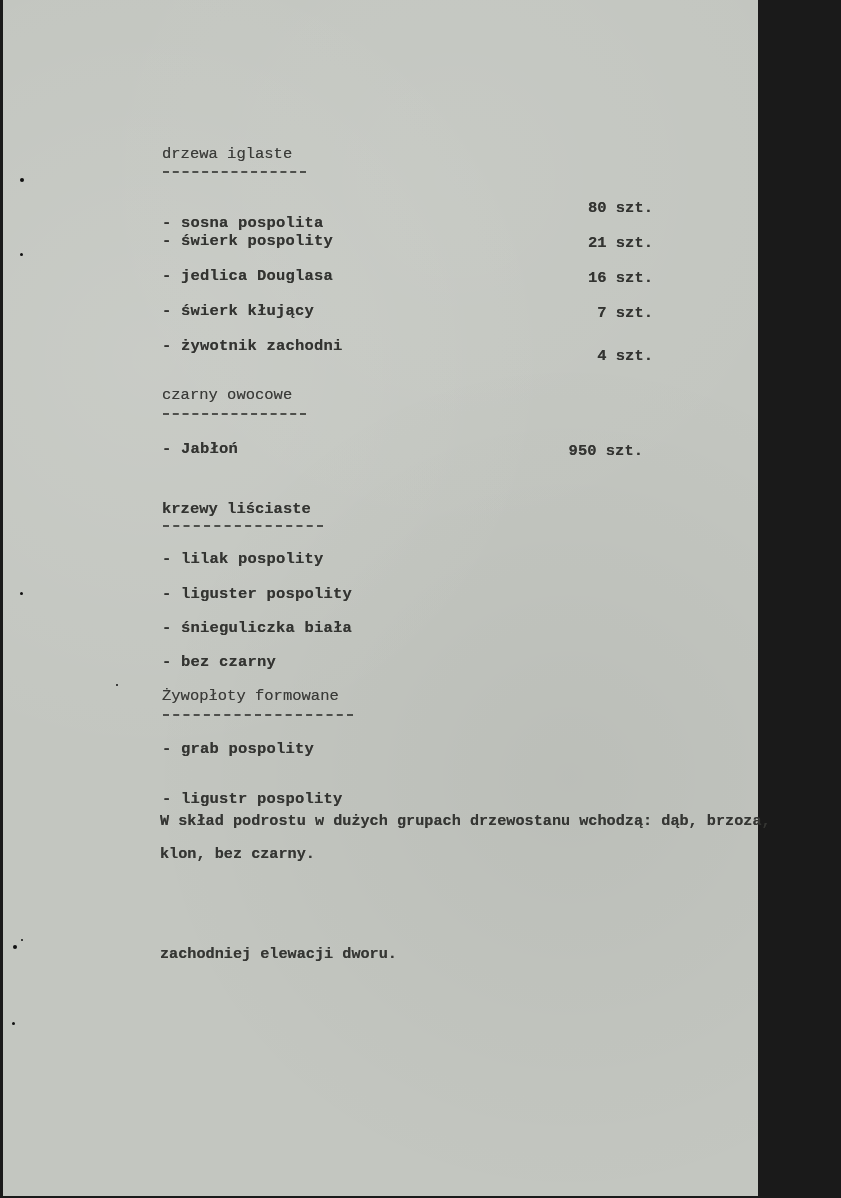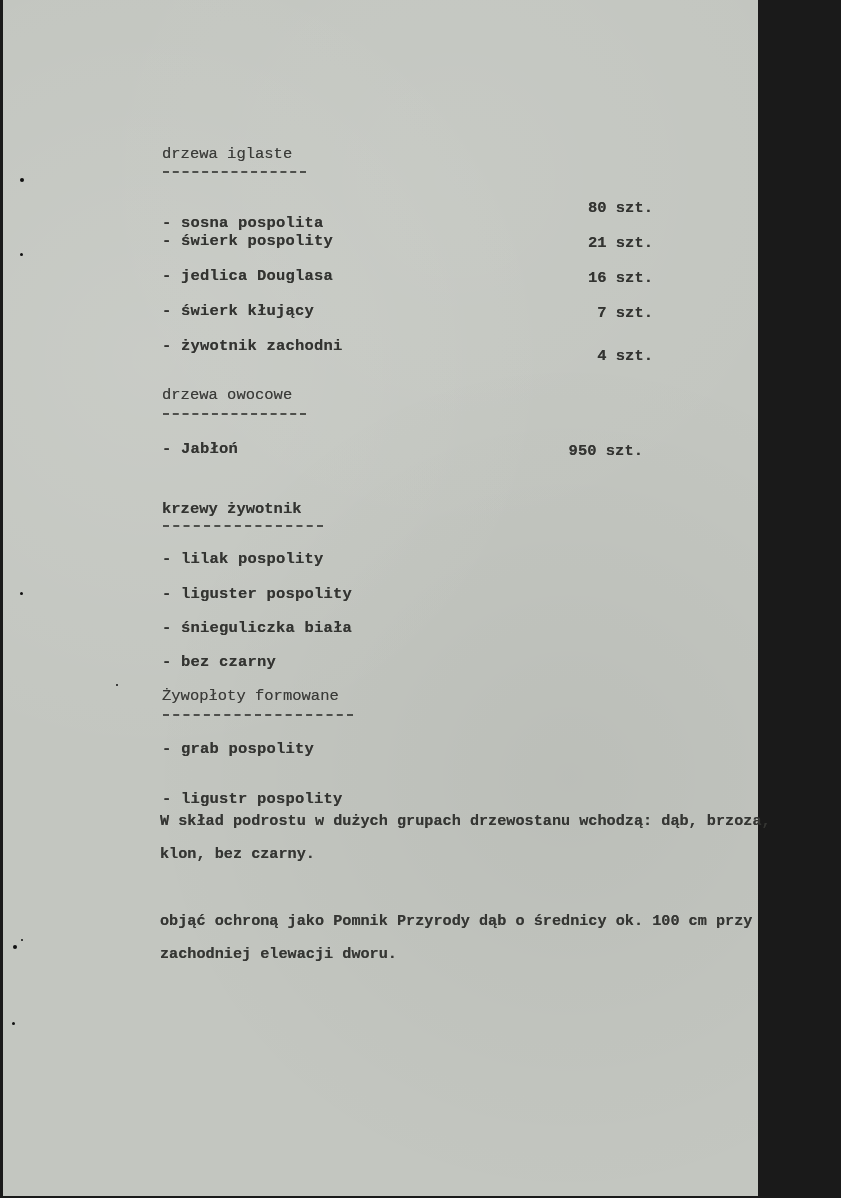--- a/index.html
+++ b/index.html
@@ -103,39 +103,38 @@
 
   <div class="text" style="left:159px;top:267px;">- jedlica Douglasa</div>
   <div class="qty" style="left:530px;top:269px;">16 szt.</div>
 
   <div class="text" style="left:159px;top:302px;">- świerk kłujący</div>
   <div class="qty" style="left:530px;top:304px;">7 szt.</div>
 
   <div class="text" style="left:159px;top:337px;">- żywotnik zachodni</div>
   <div class="qty" style="left:530px;top:339px;margin-top:8px;">4 szt.</div>
 
-  <div class="heading" style="left:159px;top:386px;">drzewa owocowe</div>
+  <div class="heading" style="left:159px;top:386px;">czarny owocowe</div>
   <div class="underline" style="left:160px;top:413px;width:143px;"></div>
 
   <div class="text" style="left:159px;top:440px;">- Jabłoń</div>
   <div class="qty" style="left:520px;top:442px;">950 szt.</div>
 
-  <div class="heading bold" style="left:159px;top:500px;">krzewy żywotnik</div>
+  <div class="heading bold" style="left:159px;top:500px;">krzewy liściaste</div>
   <div class="underline" style="left:160px;top:525px;width:160px;"></div>
 
   <div class="text" style="left:159px;top:550px;">- lilak pospolity</div>
   <div class="text" style="left:159px;top:585px;">- liguster pospolity</div>
   <div class="text" style="left:159px;top:619px;">- śnieguliczka biała</div>
   <div class="text" style="left:159px;top:653px;">- bez czarny</div>
 
   <div class="heading" style="left:159px;top:687px;">Żywopłoty formowane</div>
   <div class="underline" style="left:160px;top:714px;width:190px;"></div>
 
   <div class="text" style="left:159px;top:740px;">- grab pospolity</div>
   <div class="text" style="left:159px;top:774px;margin-top:16px;">- ligustr pospolity</div>
 
   <div class="para" style="top:812px;">W skład podrostu w dużych grupach drzewostanu wchodzą: dąb, brzoza,</div>
   <div class="para" style="top:845px;">klon, bez czarny.</div>
 
-  <div class="para" style="top:912px;">objąć ochroną jako Pomnik Przyrody dąb o średnicy ok. 100 cm przy</div>
   <div class="para" style="top:945px;">zachodniej elewacji dworu.</div>
 
 </div>
 
 </body></html>

